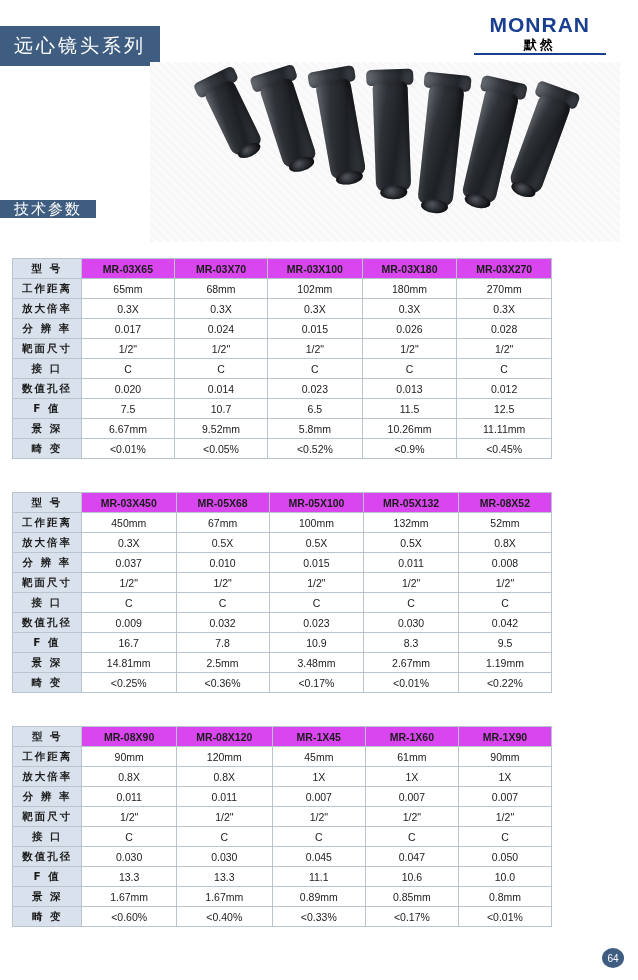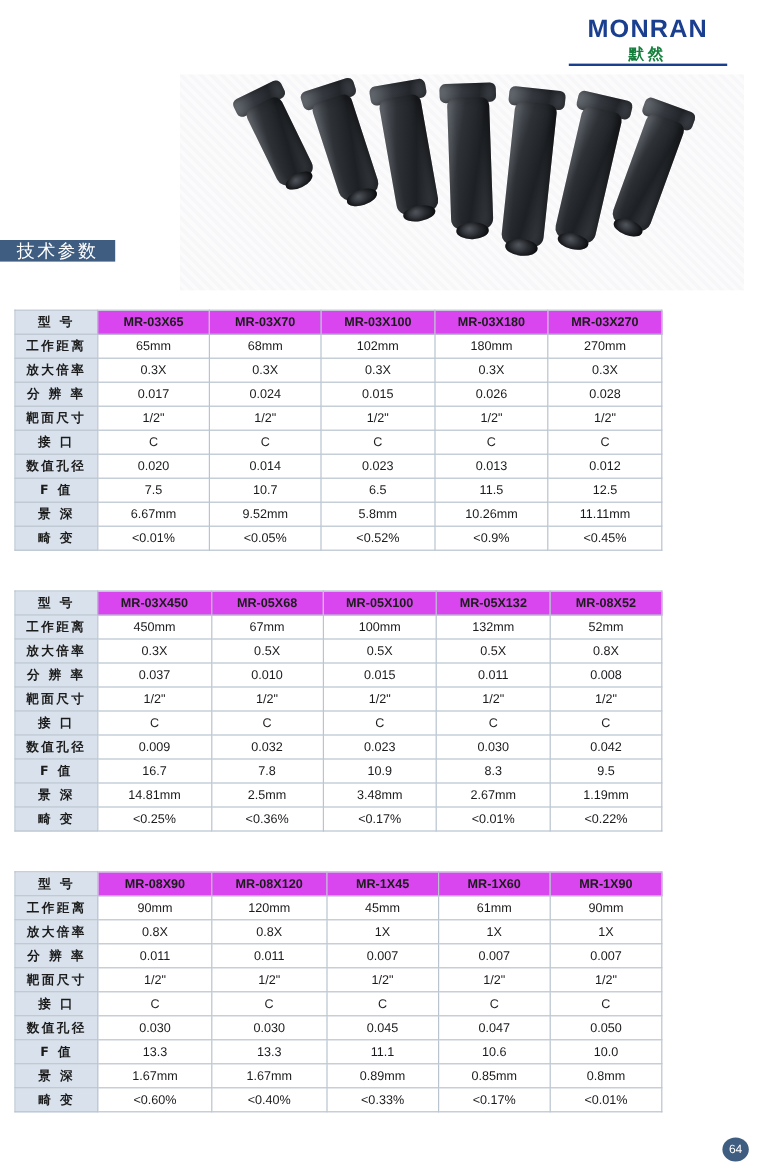--- a/index.html
+++ b/index.html
@@ -27,21 +27,21 @@
     font-weight: bold;
     font-size: 21px;
     letter-spacing: 1px;
     color: #1a3f8f;
   }
   .brand-cn {
     margin-top: 3px;
     font-size: 13px;
     font-weight: bold;
     letter-spacing: 3px;
-    color: #15803d;
+    color: #000000;
   }
   .brand-rule {
     position: absolute;
     top: 47px; left: 0; right: 0;
     height: 2px;
     background: #1a3f8f;
   }
   .brand-wrap { position: absolute; top: 6px; right: 32px; width: 132px; height: 52px; }
 
   
@@ -163,20 +163,21 @@
 <div class="page">
 
   <div class="brand-wrap">
     <div class="brand">
       <div class="brand-name">MONRAN</div>
       <div class="brand-cn">默然</div>
     </div>
     <div class="brand-rule"></div>
   </div>
 
+  <div class="chip title-main">远心镜头系列</div>
   <div class="chip title-spec">技术参数</div>
 
   <div class="hero">
     <div class="hero-bg"></div>
 
     <div class="lens" style="left:48px; top:20px; transform:rotate(-26deg);">
       <div class="flange" style="width:44px;"></div>
       <div class="barrel" style="width:32px; height:72px; left:0; top:12px;"></div>
       <div class="tip" style="width:24px; height:12px; left:4px; top:78px;"></div>
     </div>

